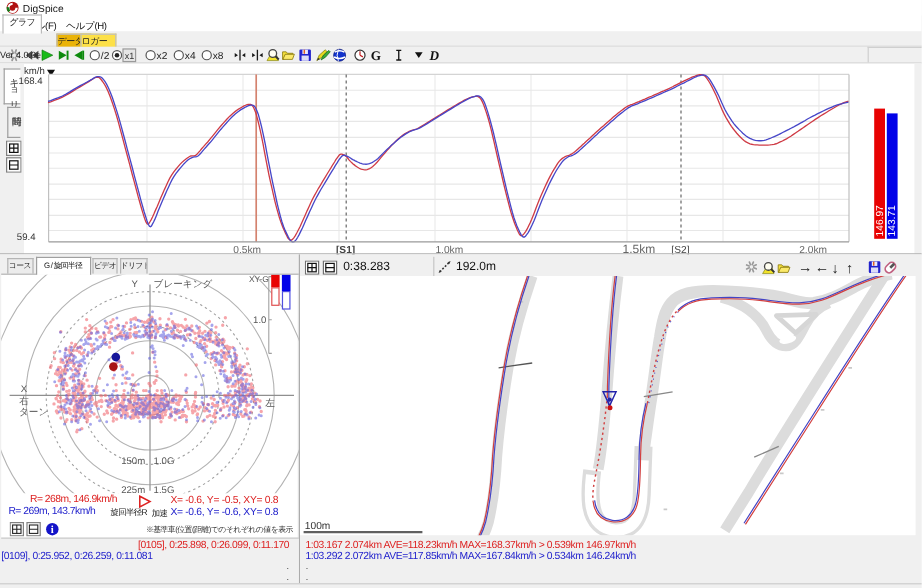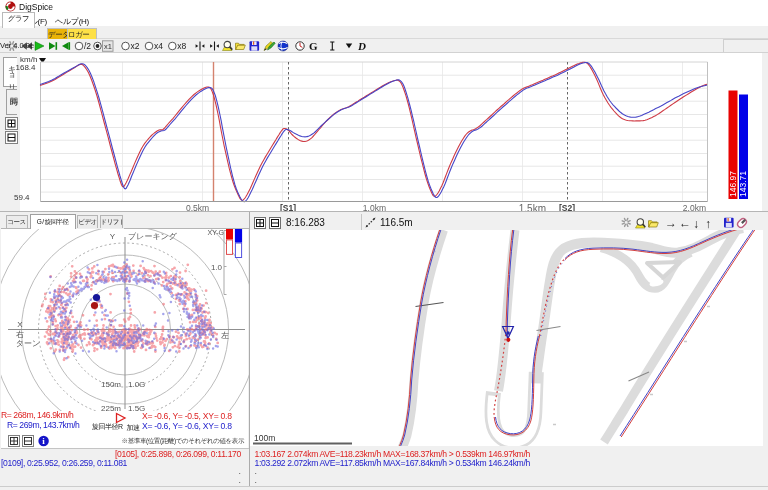--- a/index.html
+++ b/index.html
@@ -135,26 +135,26 @@
 <path d="M40.5 201.5H707.5" stroke="#9a9a9a" stroke-width="1"></path>
 </g>
 
 <rect x="728.5" y="90.5" width="9" height="108.5" fill="#e80202"></rect>
 <rect x="739" y="94.5" width="9" height="104.5" fill="#0202e8"></rect>
 <text x="735.5" y="197" font-size="8.5" fill="#fff" transform="rotate(-90 735.5 197)">146.97</text>
 <text x="745.5" y="197" font-size="8.5" fill="#fff" transform="rotate(-90 745.5 197)">143.71</text>
 </svg>
 <div class="abs" style="left:762px;top:53px;width:6px;height:159px;background:#f0f0f0"></div>
 
-<div class="abs" style="left:186px;top:203px;width:40px;text-align:left;font-size:8.5px;color:#666">0.5km</div>
+<div class="abs" style="left:186px;top:203px;width:40px;text-align:center;font-size:8.5px;color:#666">0.5km</div>
 <div class="abs" style="left:268px;top:203px;width:40px;text-align:center;font-size:8.5px;color:#444;font-weight:bold">[S1]</div>
 <div class="abs" style="left:346px;top:203px;width:40px;text-align:right;font-size:8.5px;color:#666">1.0km</div>
 <div class="abs" style="left:506px;top:203px;width:40px;text-align:right;font-size:10px;color:#666">1.5km</div>
-<div class="abs" style="left:547px;top:203px;width:40px;text-align:center;font-size:8.5px;color:#444;font-weight:bold">[S2]</div>
-<div class="abs" style="left:666px;top:203px;width:40px;text-align:right;font-size:8.5px;color:#666">2.0km</div>
+<div class="abs" style="left:547px;top:203px;width:40px;text-align:center;font-size:8.5px;color:#444;font-weight:normal">[S2]</div>
+<div class="abs" style="left:666px;top:203px;width:40px;text-align:left;font-size:8.5px;color:#666">2.0km</div>
 <div class="abs" style="left:0;top:211px;width:768px;height:2px;background:#b5b5b5;height:1px"></div>
 
 <div class="abs" style="left:0;top:212px;width:768px;height:278px;background:#f0f0f0"></div>
 <div class="abs" style="left:249px;top:212px;width:1px;height:274px;background:#ababab"></div>
 
 <div class="abs" style="left:1px;top:229px;width:247px;height:219px;background:#fff"></div>
 <div class="abs" style="left:5.5px;top:215px;width:22px;height:13px;background:#ececec;border:1px solid #b5b5b5;border-bottom:none;box-sizing:border-box;font-size:6.5px;letter-spacing:-0.5px;color:#222;text-align:center;line-height:12px;white-space:nowrap;overflow:hidden">コース</div>
 <div class="abs" style="left:29.5px;top:214px;width:46px;height:15px;background:#fff;border:1px solid #9f9f9f;border-bottom:none;box-sizing:border-box;font-size:6.5px;letter-spacing:-0.6px;color:#111;text-align:center;line-height:13px;white-space:nowrap;overflow:hidden">G / 旋回半径</div>
 <div class="abs" style="left:77px;top:215px;width:21px;height:13px;background:#ececec;border:1px solid #b5b5b5;border-bottom:none;box-sizing:border-box;font-size:6.5px;letter-spacing:-0.5px;color:#222;text-align:center;line-height:12px;white-space:nowrap;overflow:hidden">ビデオ</div>
 <div class="abs" style="left:99.5px;top:215px;width:23px;height:13px;background:#ececec;border:1px solid #b5b5b5;border-bottom:none;box-sizing:border-box;font-size:6.5px;letter-spacing:-0.5px;color:#222;text-align:center;line-height:12px;white-space:nowrap;overflow:hidden">ドリフト</div>
@@ -193,21 +193,21 @@
 <text x="224" y="235" text-anchor="end" font-size="7">XY-G</text>
 <text x="222" y="269.5" text-anchor="end">1.0</text>
 </g>
 <rect x="226" y="228.8" width="7" height="10.7" fill="#e80202"></rect>
 <rect x="226.5" y="239.9" width="6" height="14.5" fill="#fff" stroke="#e05050" stroke-width="1"></rect>
 <rect x="234.9" y="228.8" width="7.2" height="13.8" fill="#0202e8"></rect>
 <rect x="235.4" y="243" width="6.2" height="14.5" fill="#fff" stroke="#5050e0" stroke-width="1"></rect>
 </g>
 </svg>
 
-<div class="abs" style="left:1px;top:410.6px;font-size:8.6px;letter-spacing:-0.42px;line-height:8px;color:#d22;white-space:nowrap">R=&nbsp;268m,&nbsp;146.9km/h</div>
+<div class="abs" style="left:25px;top:410.6px;font-size:8.6px;letter-spacing:-0.42px;line-height:8px;color:#d22;white-space:nowrap">R=&nbsp;268m,&nbsp;146.9km/h</div>
 <div class="abs" style="left:7px;top:420.6px;font-size:8.6px;letter-spacing:-0.42px;line-height:8px;color:#22c;white-space:nowrap">R=&nbsp;269m,&nbsp;143.7km/h</div>
 <svg class="abs" style="left:115px;top:412px" width="13" height="12">
     <path d="M1.5 1.5 10 6 1.5 10.5z" fill="none" stroke="#d22" stroke-width="1.3"></path>
   </svg>
 <div class="abs" style="left:92px;top:422px;font-size:7px;color:#222;white-space:nowrap;letter-spacing:-0.5px">旋回半径R</div>
 <div class="abs" style="left:126.5px;top:423px;font-size:7px;color:#222;white-space:nowrap;letter-spacing:-0.5px">加速</div>
 <div class="abs" style="left:142px;top:411.6px;font-size:8.6px;letter-spacing:-0.26px;line-height:8px;color:#d22;white-space:nowrap">X=&nbsp;-0.6,&nbsp;Y=&nbsp;-0.5,&nbsp;XY=&nbsp;0.8</div>
 <div class="abs" style="left:142px;top:421.9px;font-size:8.6px;letter-spacing:-0.26px;line-height:8px;color:#22c;white-space:nowrap">X=&nbsp;-0.6,&nbsp;Y=&nbsp;-0.6,&nbsp;XY=&nbsp;0.8</div>
 <svg class="abs" style="left:8px;top:434.5px" width="50" height="12" viewBox="0 0 50 12">
 <rect x="0.5" y="0.5" width="11" height="11" fill="#fdfdfd" stroke="#808080"></rect>
@@ -228,27 +228,27 @@
 <div class="abs" style="left:0;top:476.1px;width:241px;text-align:right;font-size:8.8px;line-height:8.7px;color:#555">.</div>
 
 <svg class="abs" style="left:254px;top:217px" width="28" height="12" viewBox="0 0 28 12">
 <rect x="0.5" y="0.5" width="11" height="11" fill="#fdfdfd" stroke="#707070"></rect>
 <rect x="2.5" y="2.5" width="7" height="7" fill="none" stroke="#111"></rect>
     <path d="M6 2.5v7M2.5 6h7" stroke="#111"></path>
 <rect x="15.5" y="0.5" width="11" height="11" fill="#fdfdfd" stroke="#707070"></rect>
 <rect x="17.5" y="2.5" width="7" height="7" fill="none" stroke="#111"></rect>
     <path d="M17.5 6h7" stroke="#111"></path>
 </svg>
-<div class="abs" style="left:286px;top:217px;font-size:10px;color:#111">8:16.283</div>
+<div class="abs" style="left:286px;top:217px;font-size:10px;color:#111">0:38.283</div>
 <div class="abs" style="left:361px;top:214px;width:1px;height:16px;background:#c6c6c6"></div>
 <svg class="abs" style="left:365px;top:217px" width="11" height="11">
     <path d="M1.5 9.5 9.5 1.5" stroke="#333" stroke-width="1.3" stroke-dasharray="1.6,1.4"></path>
     <path d="M0.5 10.5 3 9.5 1.5 8zM10.5 0.5 8 1.5 9.5 3z" fill="#333"></path>
   </svg>
-<div class="abs" style="left:380px;top:217px;font-size:10px;color:#111">116.5m</div>
+<div class="abs" style="left:380px;top:217px;font-size:10px;color:#111">192.0m</div>
 <svg class="abs" style="left:620px;top:216px" width="128" height="14" viewBox="0 0 128 14">
 <path d="M8.1 7.1 L10.2 8.0 M7.0 8.2 L7.9 10.4 M5.5 8.3 L4.6 10.4 M4.4 7.2 L2.2 8.1 M4.3 5.7 L2.2 4.8 M5.4 4.6 L4.5 2.4 M6.9 4.5 L7.8 2.4 M8.0 5.6 L10.2 4.7" stroke="#999999" stroke-width="1.4" stroke-linecap="round" fill="none"></path>
 <path d="M15.5 12 19 6h4l2 6z" fill="#f2e22a" stroke="#8a8a14" stroke-width=".6"></path>
 <circle cx="20.3" cy="6" r="3.2" fill="#fffef0" stroke="#444" stroke-width="1.1"></circle>
 <path d="M22.6 8.3 25.3 11" stroke="#333" stroke-width="1.6"></path>
 <path d="M28.5 11V4.7h3l1 1.2h4.6v1h-6.2l-1.2 4.1z" fill="#f7e23c" stroke="#8a7a10" stroke-width=".7"></path>
 <path d="M28.7 11 30.7 6.7h7.6l-1.6 4.3z" fill="#fbe96a" stroke="#8a7a10" stroke-width=".7"></path>
 <g fill="#222" font-size="12">
       <text x="45" y="11">→</text>
       <text x="59" y="11">←</text>

